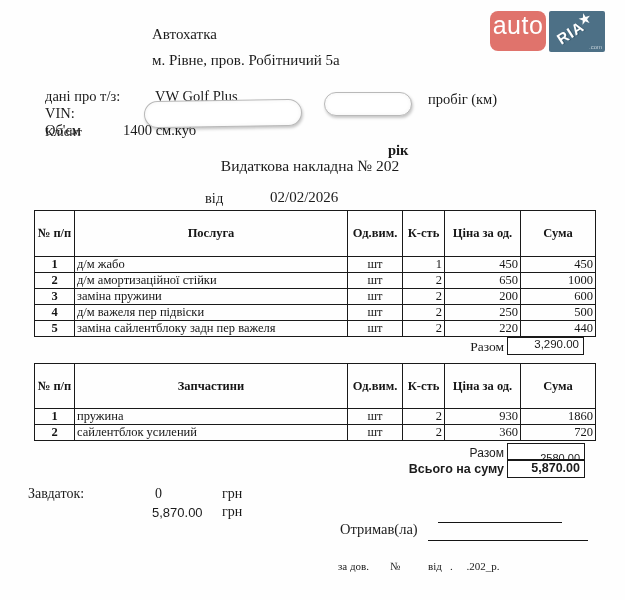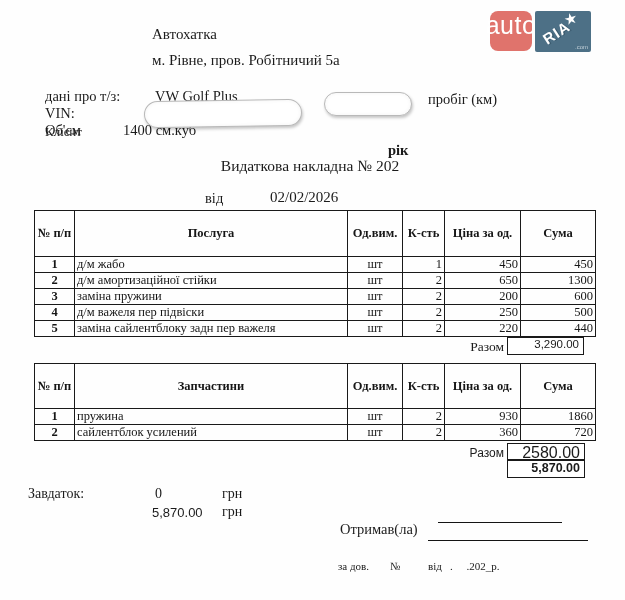--- a/index.html
+++ b/index.html
@@ -12,21 +12,21 @@
     font-family: "Liberation Serif", serif;
     color: #1b1b1b;
     overflow: hidden;
   }
   .abs { position: absolute; white-space: nowrap; }
   .sans { font-family: "Liberation Sans", sans-serif; }
 
   
   .logo { position: absolute; left: 490px; top: 11px; display: flex; align-items: flex-start; }
   .logo-auto {
-    width: 42px; height: 40px; background: #e0736c; border-radius: 8px;
+    width: 56px; height: 40px; background: #e0736c; border-radius: 8px;
     display: flex; align-items: center; justify-content: center;
     color: #fff; font-family: "Liberation Sans", sans-serif;
     font-size: 25px; font-weight: 500; letter-spacing: 0.5px; padding-bottom: 11px;
   }
   .logo-ria {
     position: relative; width: 56px; height: 41px; background: #4d7086;
     margin-left: 3px; border-radius: 2px; overflow: hidden;
     color: #fff; font-family: "Liberation Sans", sans-serif;
   }
   .logo-ria .star { position: absolute; top: -1px; right: 14px; font-size: 15px; transform: rotate(-15deg); }
@@ -123,21 +123,21 @@
         <td class="c-qty">1</td>
         <td class="c-price">450</td>
         <td class="c-sum">450</td>
       </tr>
       <tr>
         <td class="c-num">2</td>
         <td class="c-name">д/м амортизаційної стійки</td>
         <td class="c-unit">шт</td>
         <td class="c-qty">2</td>
         <td class="c-price">650</td>
-        <td class="c-sum">1300</td>
+        <td class="c-sum">1000</td>
       </tr>
       <tr>
         <td class="c-num">3</td>
         <td class="c-name">заміна пружини</td>
         <td class="c-unit">шт</td>
         <td class="c-qty">2</td>
         <td class="c-price">200</td>
         <td class="c-sum">600</td>
       </tr>
       <tr>
@@ -198,22 +198,23 @@
         <td class="c-unit">шт</td>
         <td class="c-qty">2</td>
         <td class="c-price">360</td>
         <td class="c-sum">720</td>
       </tr>
     </tbody>
   </table>
 
   <div class="abs sans" style="left:400px; top:446px; width:104px; text-align:right; font-size:12px;">Разом</div>
   <div class="total-box" style="left:507px; top:443px; width:78px; height:17px;">
-    <span class="sans" style="font-size:16px;">2580.00</span>
-  </div>
+    <span class="sans" style="font-size:11px;margin-top:8px;">2580.00</span>
+  </div>
+  <div class="abs sans" style="left:350px; top:462px; width:154px; text-align:right; font-size:12.5px; font-weight:bold;">Всього на суму</div>
   <div class="total-box" style="left:507px; top:460px; width:78px; height:18px;">
     <span class="sans" style="font-size:12.5px; font-weight:bold;">5,870.00</span>
   </div>
 
   <div class="abs" style="left:28px; top:486px; font-size:14px;">Завдаток:</div>
   <div class="abs" style="left:155px; top:486px; font-size:14px;">0</div>
   <div class="abs" style="left:222px; top:486px; font-size:14px;">грн</div>
   <div class="abs sans" style="left:152px; top:505px; font-size:13px;">5,870.00</div>
   <div class="abs" style="left:222px; top:504px; font-size:14px;">грн</div>
 

